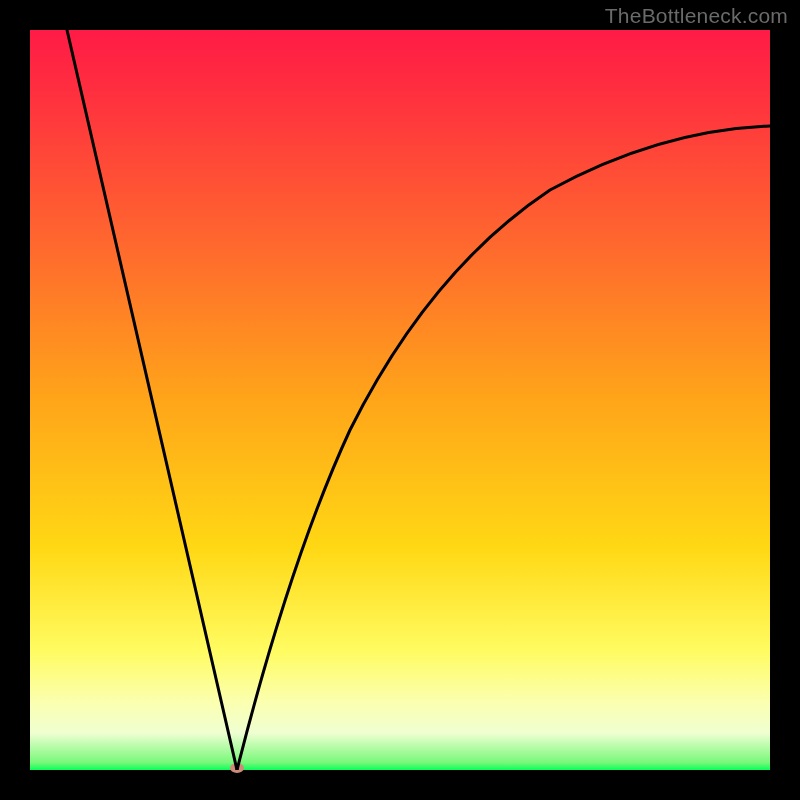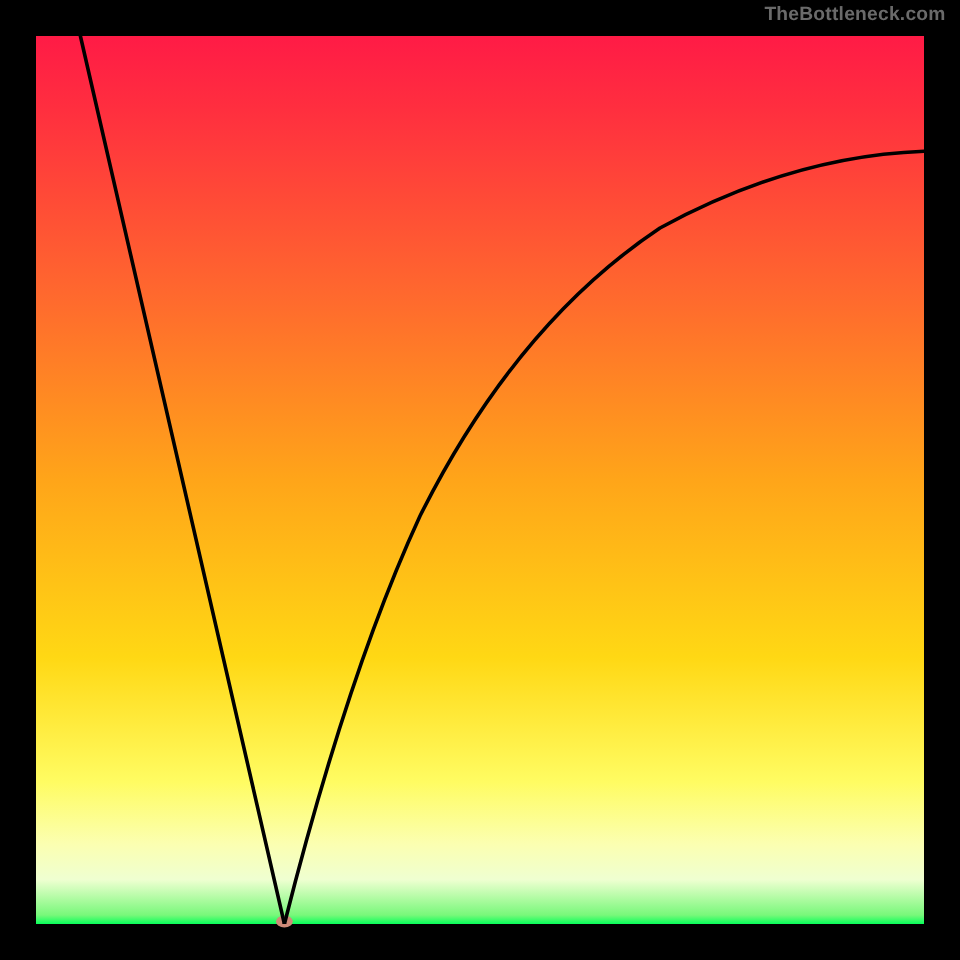--- a/index.html
+++ b/index.html
@@ -28,22 +28,22 @@
       #efffd1 95%,
       #78f87a 99%,
       #08ff5a 100%
     );
   }
   .watermark {
     position: absolute;
     top: 4px;
     right: 12px;
     color: #6a6a6a;
-    font-size: 16px;
-    font-weight: 700;
+    font-size: 21px;
+    font-weight: 400;
     letter-spacing: 0.2px;
     z-index: 5;
   }
   svg.curve {
     position: absolute;
     left: 30px;
     top: 30px;
     width: 740px;
     height: 740px;
     z-index: 3;

